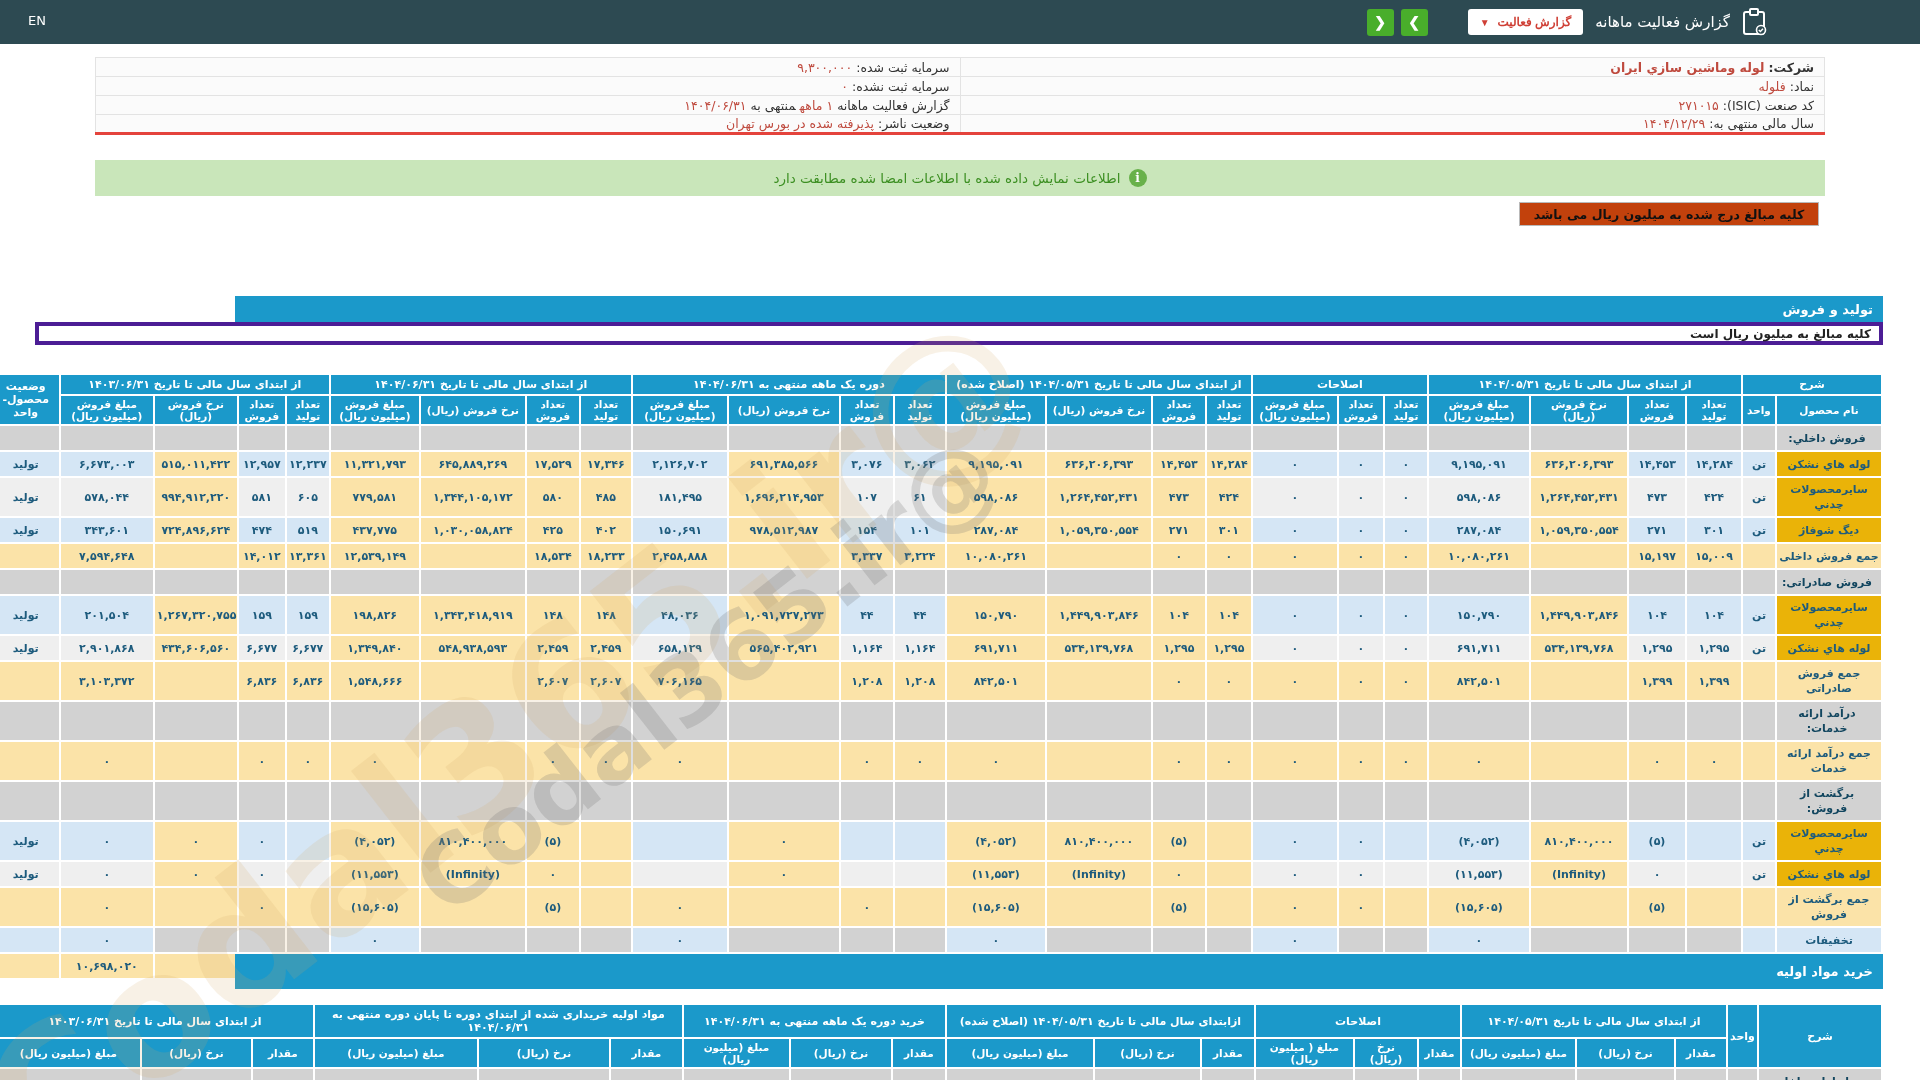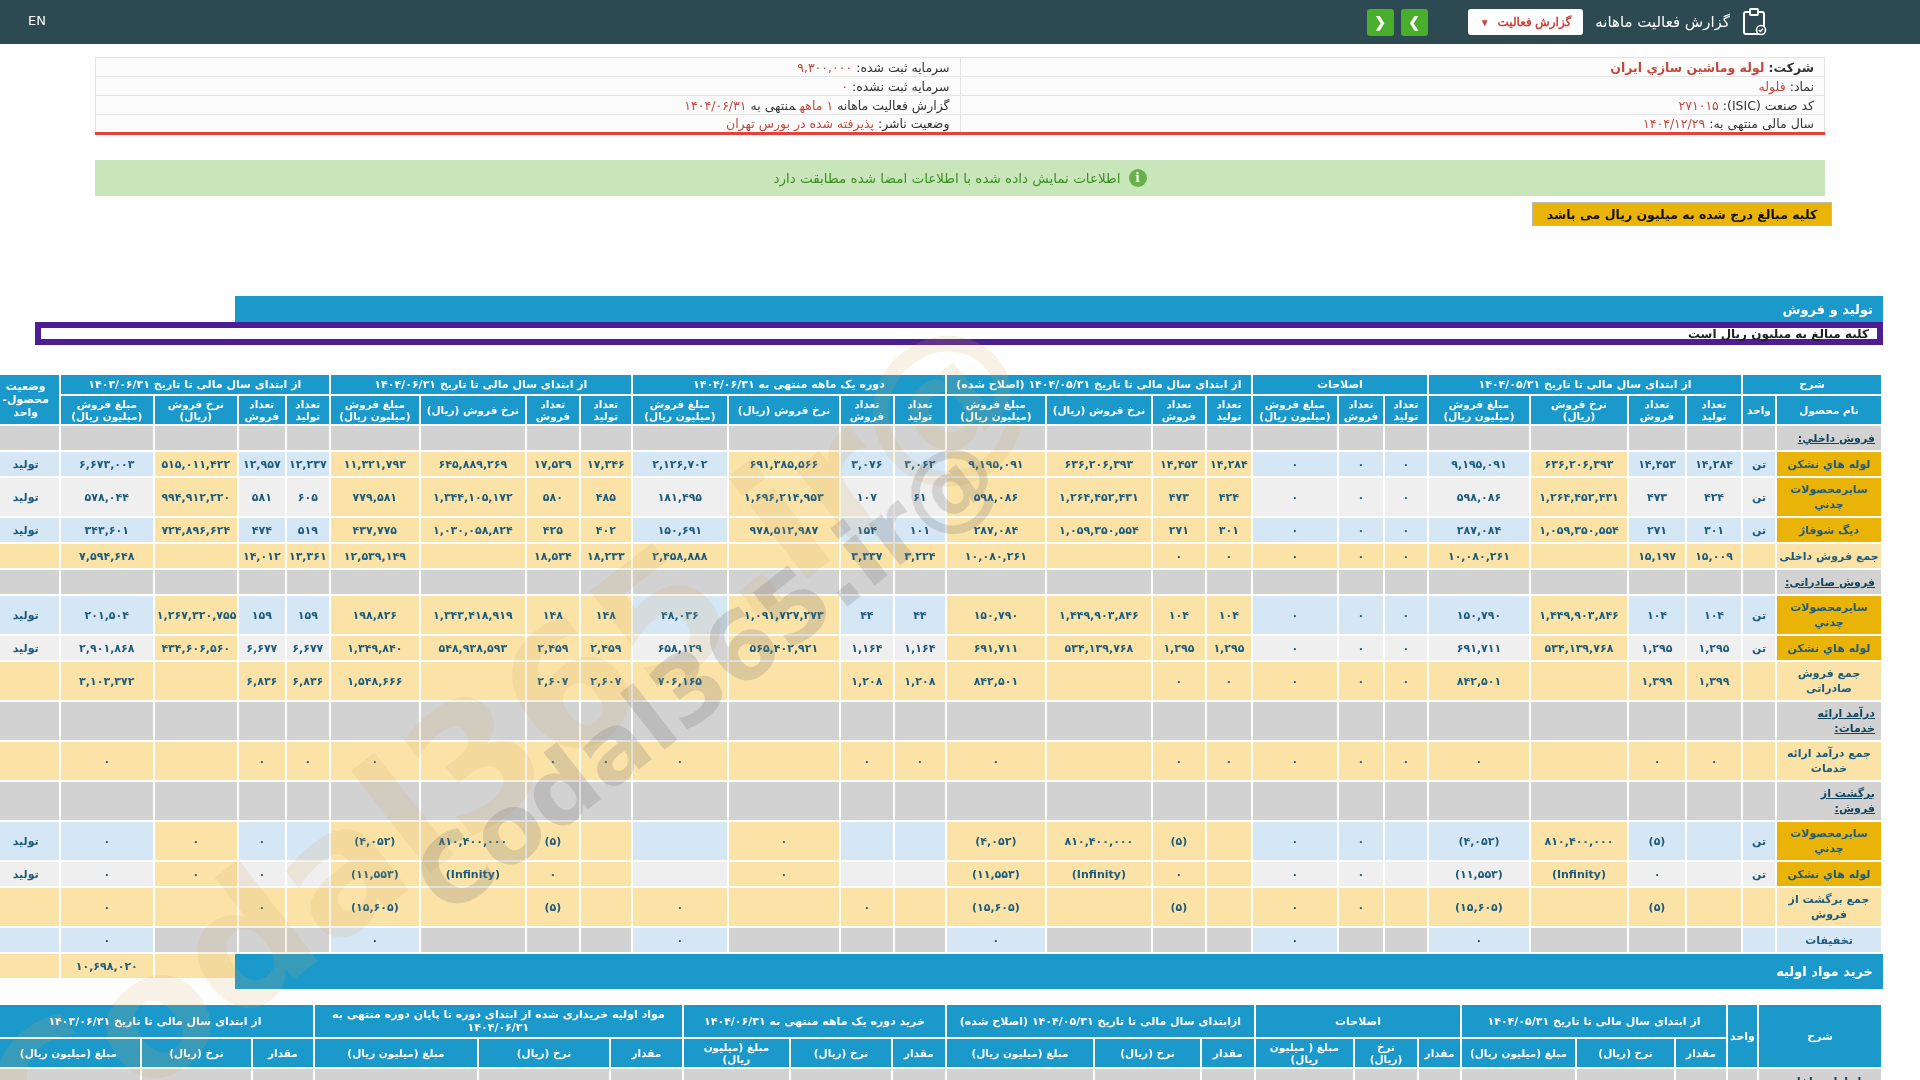--- a/index.html
+++ b/index.html
@@ -27,44 +27,44 @@
     text-align:right; vertical-align:middle; white-space:nowrap; }
   .info-label { color:#333; }
   .info-value { color:#bf4a3e; }
   .info-tbl td span { margin-left:4px; }
 
   .banner { position:absolute; top:160px; right:95px; width:1730px; height:36px; background:#c9e6ba;
     display:flex; align-items:center; justify-content:center; gap:8px; color:#3c8f22; font-size:13.5px; }
   .i-icon { width:18px; height:18px; border-radius:50%; background:#68b14a; color:#fff;
     font-size:12px; font-weight:bold; text-align:center; line-height:18px; font-family:"DejaVu Serif",serif; }
 
-  .unit-note { position:absolute; top:202px; right:88px; width:300px; height:24px; background:#eab308;
+  .unit-note { position:absolute; top:202px; right:101px; width:300px; height:24px; background:#c2410c;
     border:1px solid #b9b9b9; font-size:12.5px; font-weight:bold; color:#111;
     display:flex; align-items:center; justify-content:center; }
 
   
   .sec-bar { position:absolute; right:37px; width:1648px; background:#1b99ca; color:#fff;
     font-weight:bold; font-size:13px; display:flex; align-items:center; padding-right:10px; }
   .bar-prod { top:296px; height:26px; }
   .bar-mat  { top:954px; height:35px; }
   .tbl-note { position:absolute; top:322px; right:37px; width:1848px; height:23px; background:#fff;
-    border:6px solid #4c1d95; font-size:12px; font-weight:bold; color:#222;
+    border:4px solid #4c1d95; font-size:12px; font-weight:bold; color:#222;
     display:flex; align-items:center; padding-right:8px; }
 
   
   .grid-wrap-prod { position:absolute; top:373px; right:37px; width:1848px; }
   .grid-wrap-mat  { position:absolute; top:1003px; right:37px; width:1848px; }
   table.grid { border-collapse:separate; border-spacing:2px; table-layout:fixed; width:100%; background:#fff; }
   table.grid th { background:#1b99ca; color:#fff; font-size:11px; font-weight:bold;
     text-align:center; vertical-align:middle; padding:3px 2px; }
   table.grid th.sub { font-size:10.5px; padding:2px 4px; }
   table.grid td { font-size:11px; font-weight:bold; color:#1d5b7d; text-align:center;
     vertical-align:middle; padding:4px 2px; height:24px; line-height:15px; }
   td.sec  { background:#d2d2d2; height:18px; padding:2px; }
-  td.sec.lbl { text-align:right; padding-right:6px; color:#12465f;text-decoration:underline; }
+  td.sec.lbl { text-align:center; padding-right:6px; color:#12465f; }
   td.name { text-align:right; padding-right:6px; color:#164a66; background:#eab308; }
   td.y   { background:#fbe3a8; }
   td.b   { background:#d5e6f5; }
   td.w   { background:#efefef; }
   td.dis { background:#d2d2d2; }
   td.num { direction:ltr; unicode-bidi:isolate; }
   td.red { color:#e11414; }
 
   
   .wm { position:absolute; pointer-events:none; font-weight:bold; white-space:nowrap; }

